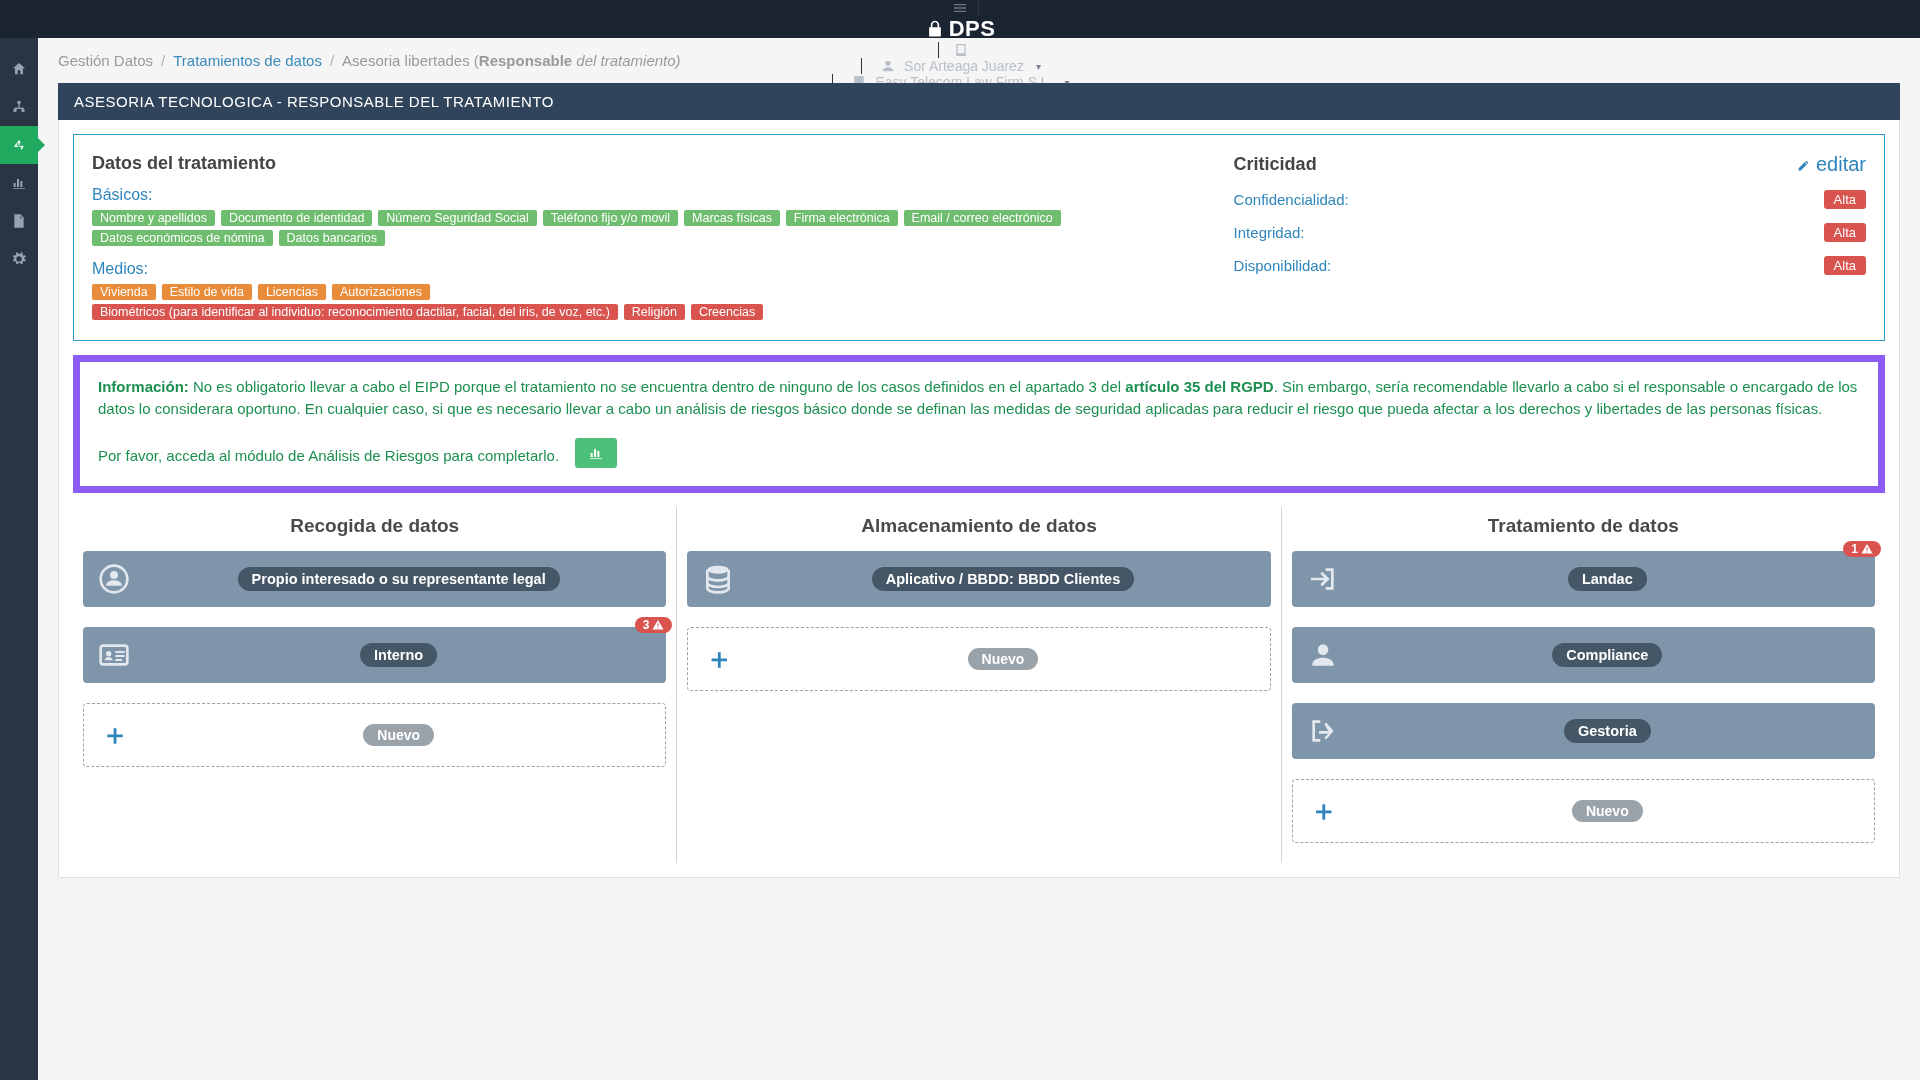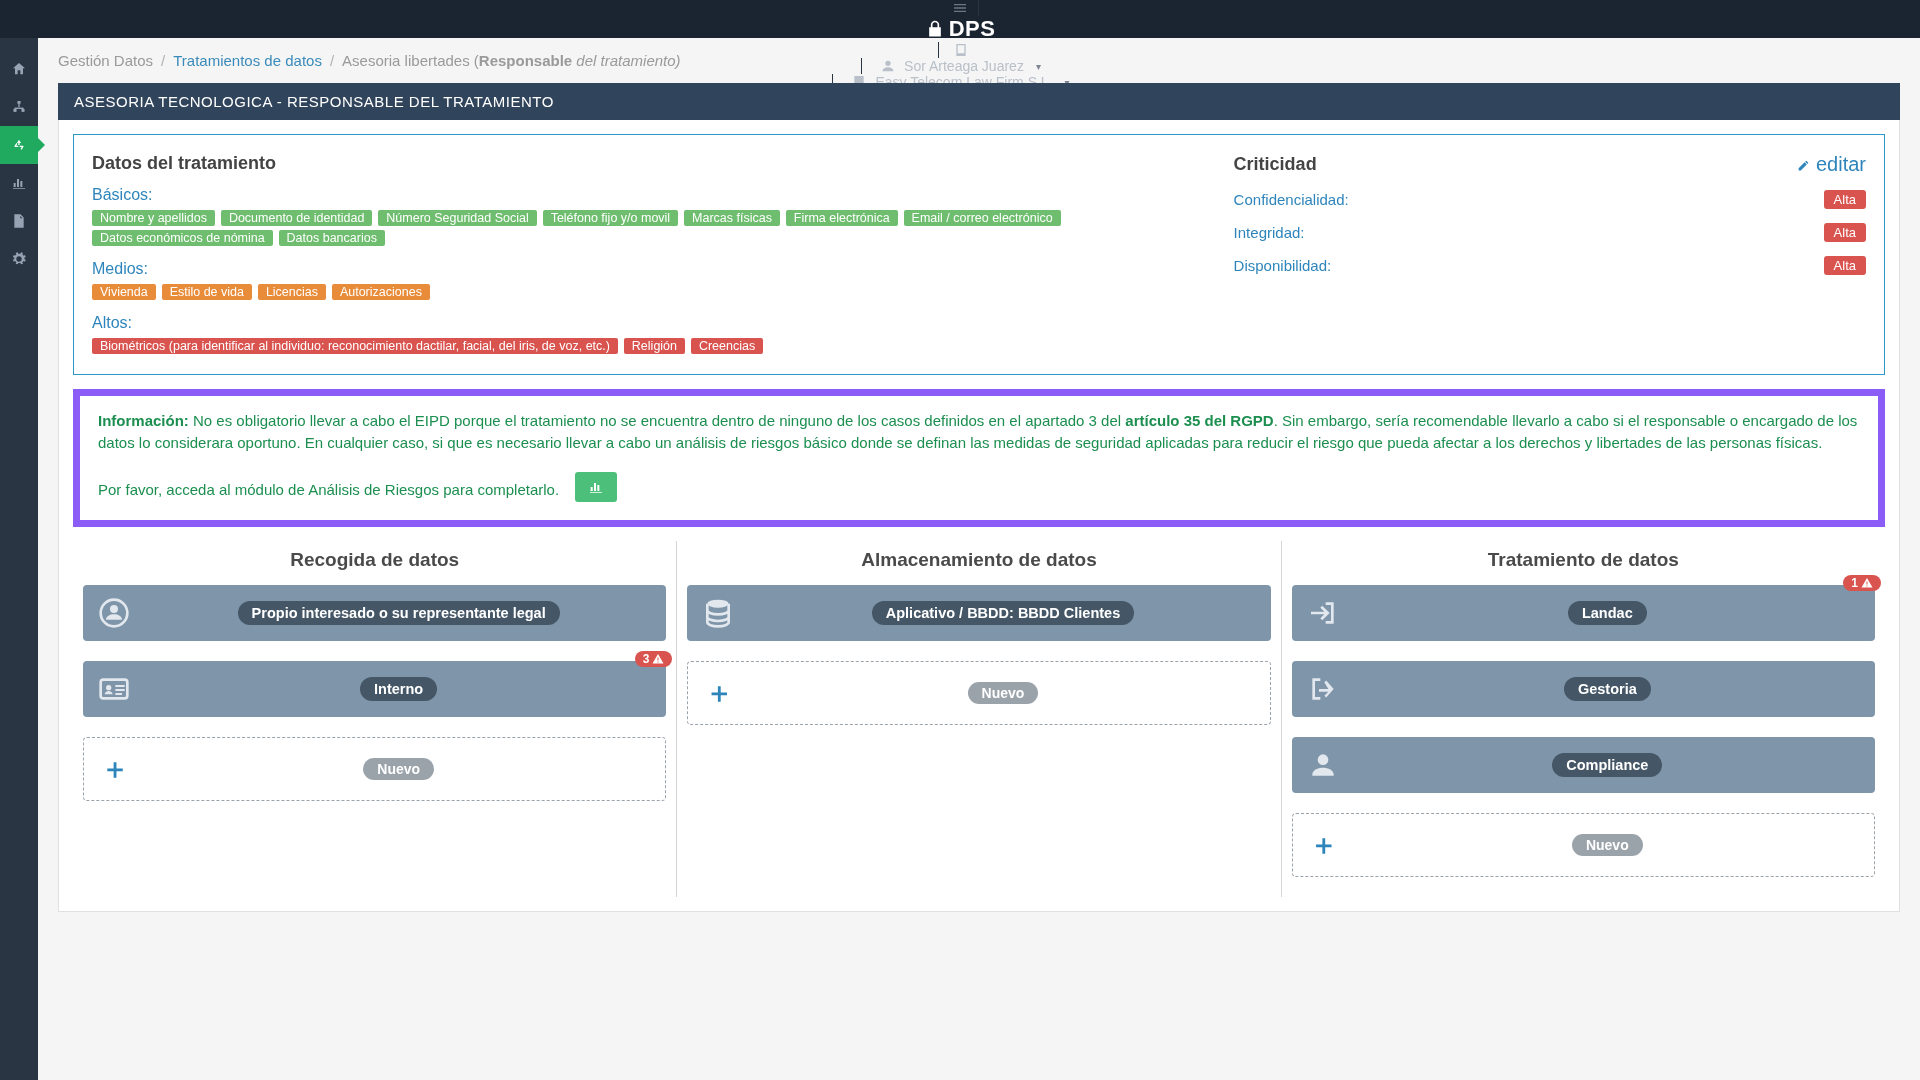--- a/index.html
+++ b/index.html
@@ -393,21 +393,20 @@
           </div>
 
           <div class="group-label">Medios:</div>
           <div>
             <span class="tag orange">Vivienda</span>
             <span class="tag orange">Estilo de vida</span>
             <span class="tag orange">Licencias</span>
             <span class="tag orange">Autorizaciones</span>
           </div>
 
-          <div class="group-label">Altos:</div>
           <div>
             <span class="tag red">Biométricos (para identificar al individuo: reconocimiento dactilar, facial, del iris, de voz, etc.)</span>
             <span class="tag red">Religión</span>
             <span class="tag red">Creencias</span>
           </div>
         </div>
 
         <div class="info-right">
           <div class="section-title">
             <span>Criticidad</span>
@@ -519,33 +518,33 @@
                 <svg class="icon big" viewBox="0 0 24 24">
                   <path d="M14 4h6v16h-6v-2h4V6h-4zM3 11h10l-3-3 1.4-1.4L17 12l-5.6 5.4L10 16l3-3H3z"></path>
                 </svg>
               </div>
             <div class="label-pill"><span>Landac</span></div>
           </div>
 
           <div class="card">
             <div class="iconbox">
                 <svg class="icon big" viewBox="0 0 24 24">
-                  <path d="M4 4h6v2H6v12h4v2H4zM13 7l1.4-1.4L20 12l-5.6 6.4L13 17l3-3H9v-2h7z"></path>
+                  <path d="M12 12a4 4 0 100-8 4 4 0 000 8zm0 2c-4 0-8 2-8 5v1h16v-1c0-3-4-5-8-5z"></path>
                 </svg>
               </div>
-            <div class="label-pill"><span>Gestoria</span></div>
+            <div class="label-pill"><span>Compliance</span></div>
           </div>
 
           <div class="card">
             <div class="iconbox">
                 <svg class="icon big" viewBox="0 0 24 24">
-                  <path d="M12 12a4 4 0 100-8 4 4 0 000 8zm0 2c-4 0-8 2-8 5v1h16v-1c0-3-4-5-8-5z"></path>
+                  <path d="M4 4h6v2H6v12h4v2H4zM13 7l1.4-1.4L20 12l-5.6 6.4L13 17l3-3H9v-2h7z"></path>
                 </svg>
               </div>
-            <div class="label-pill"><span>Compliance</span></div>
+            <div class="label-pill"><span>Gestoria</span></div>
           </div>
 
           <div class="card-new">
             <div class="iconbox">＋</div>
             <div class="label-pill"><span>Nuevo</span></div>
           </div>
         </div>
 
       </div>
 

